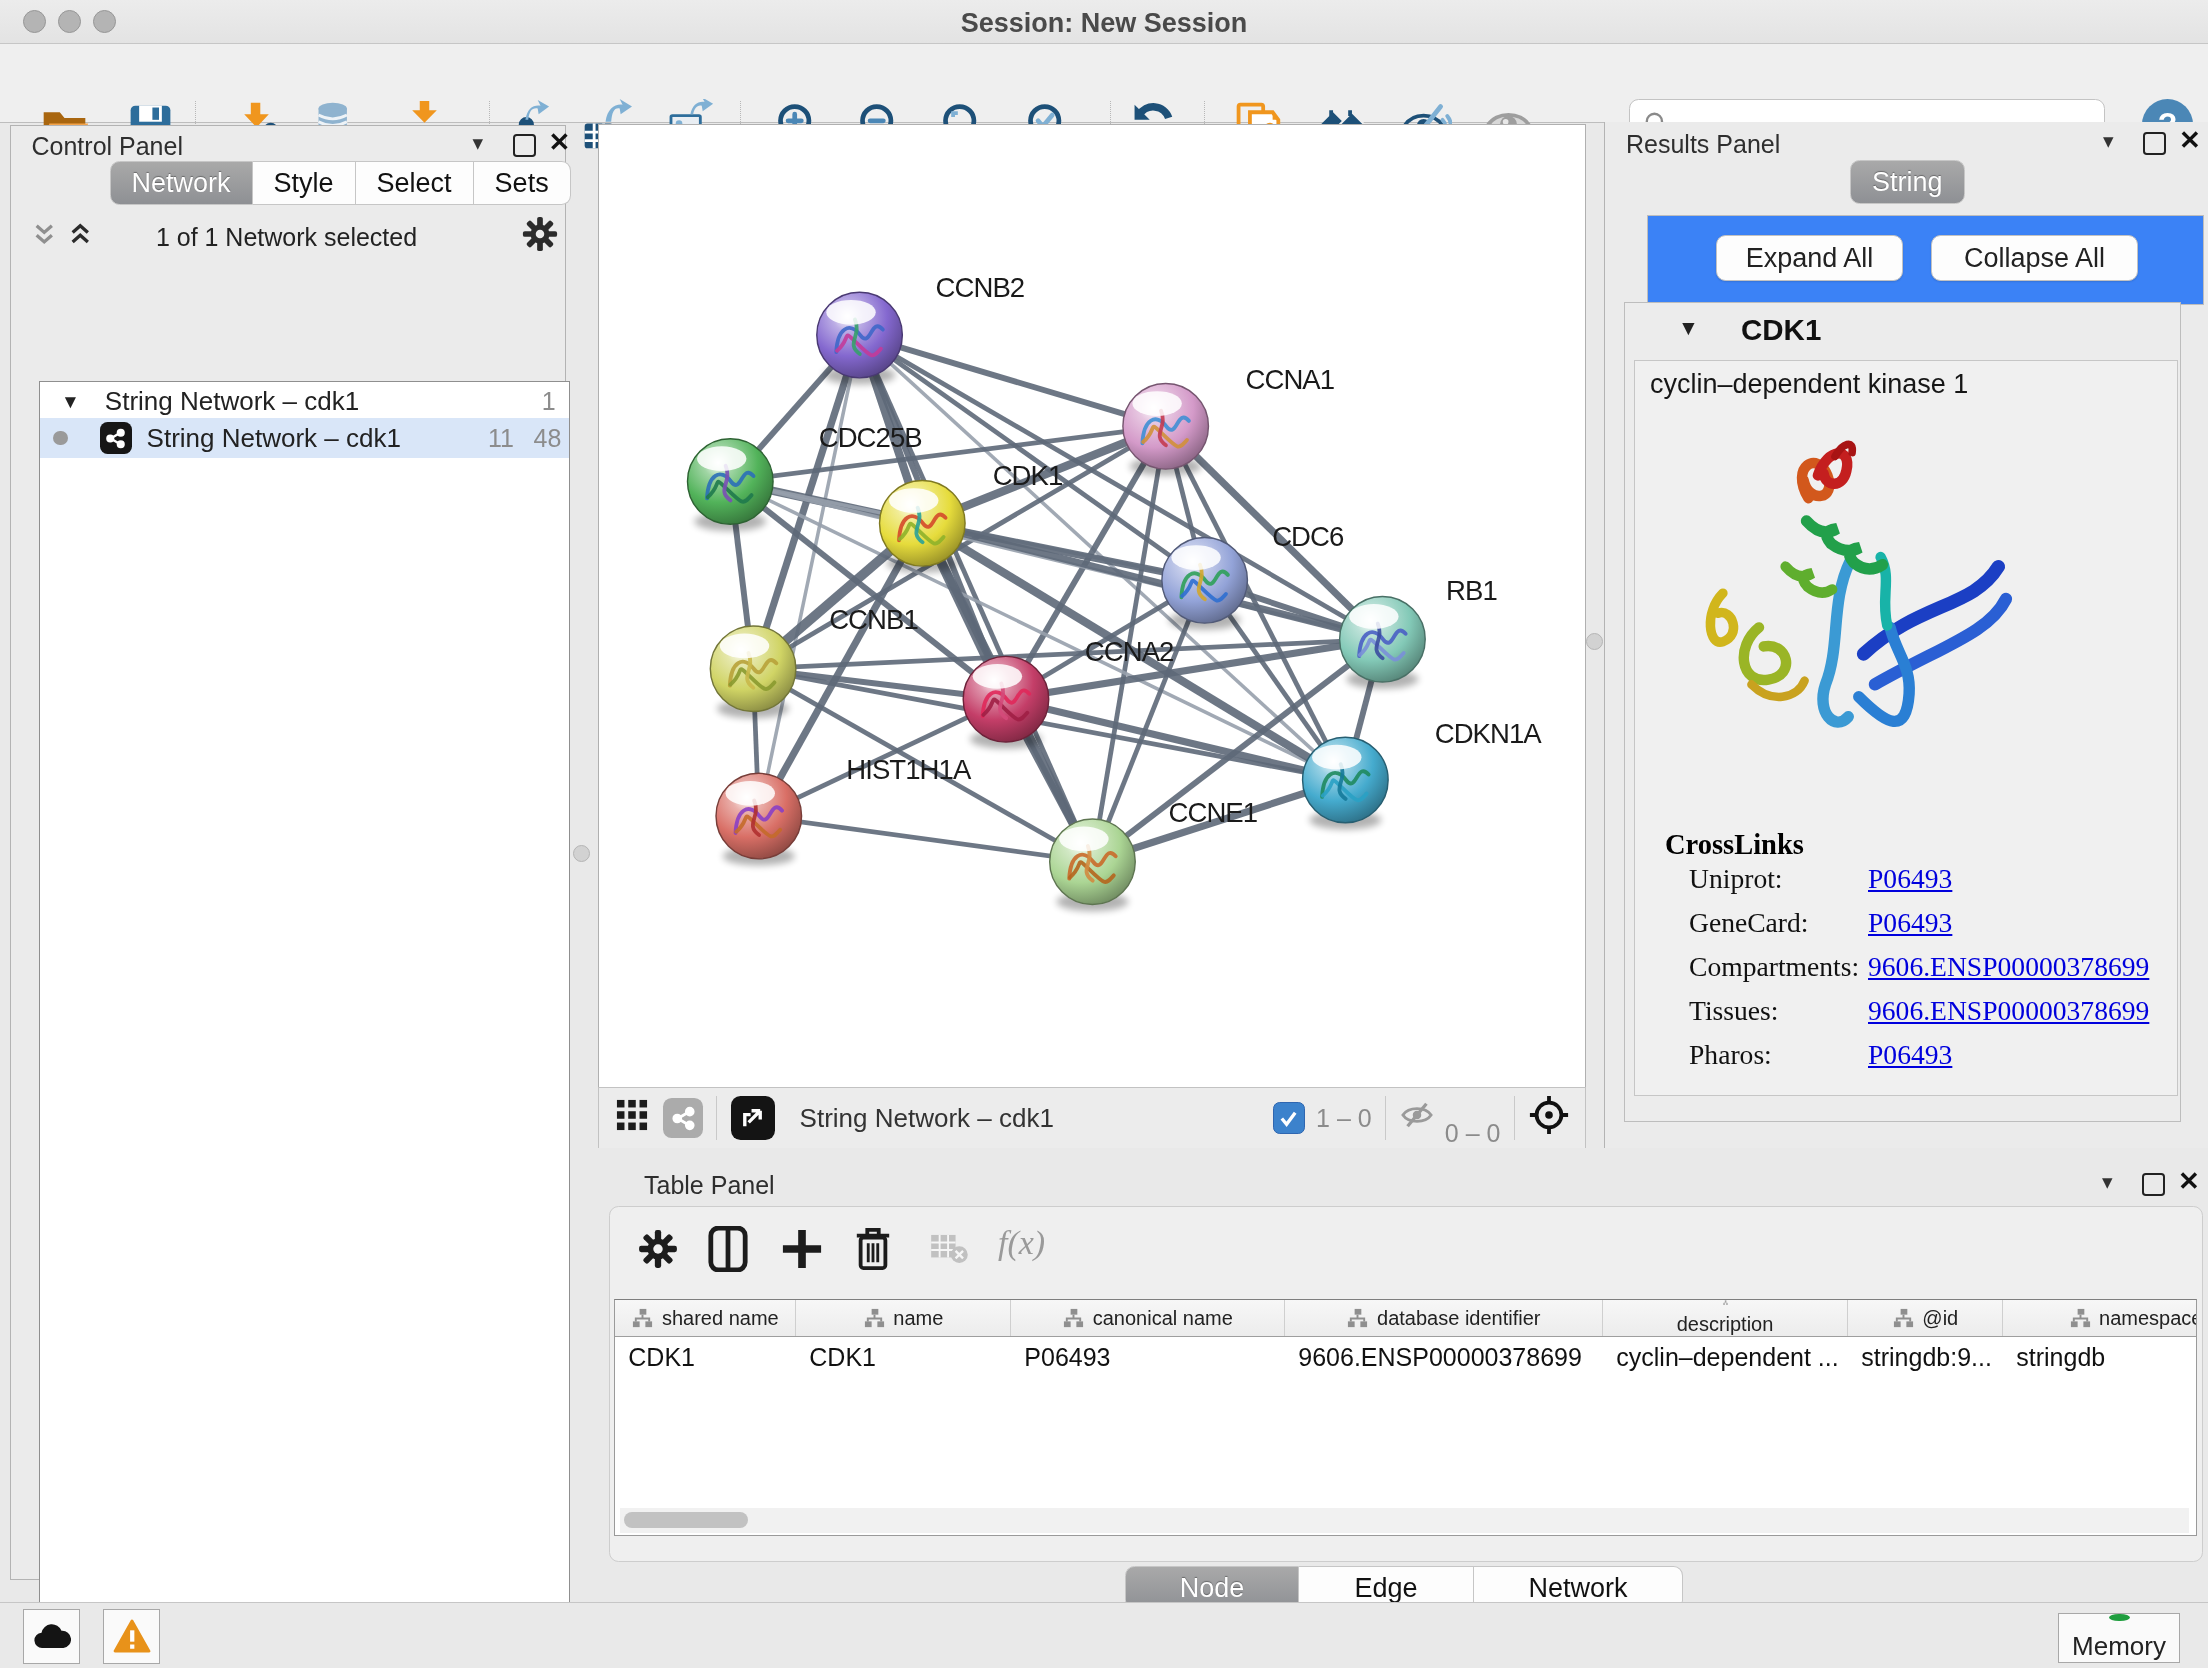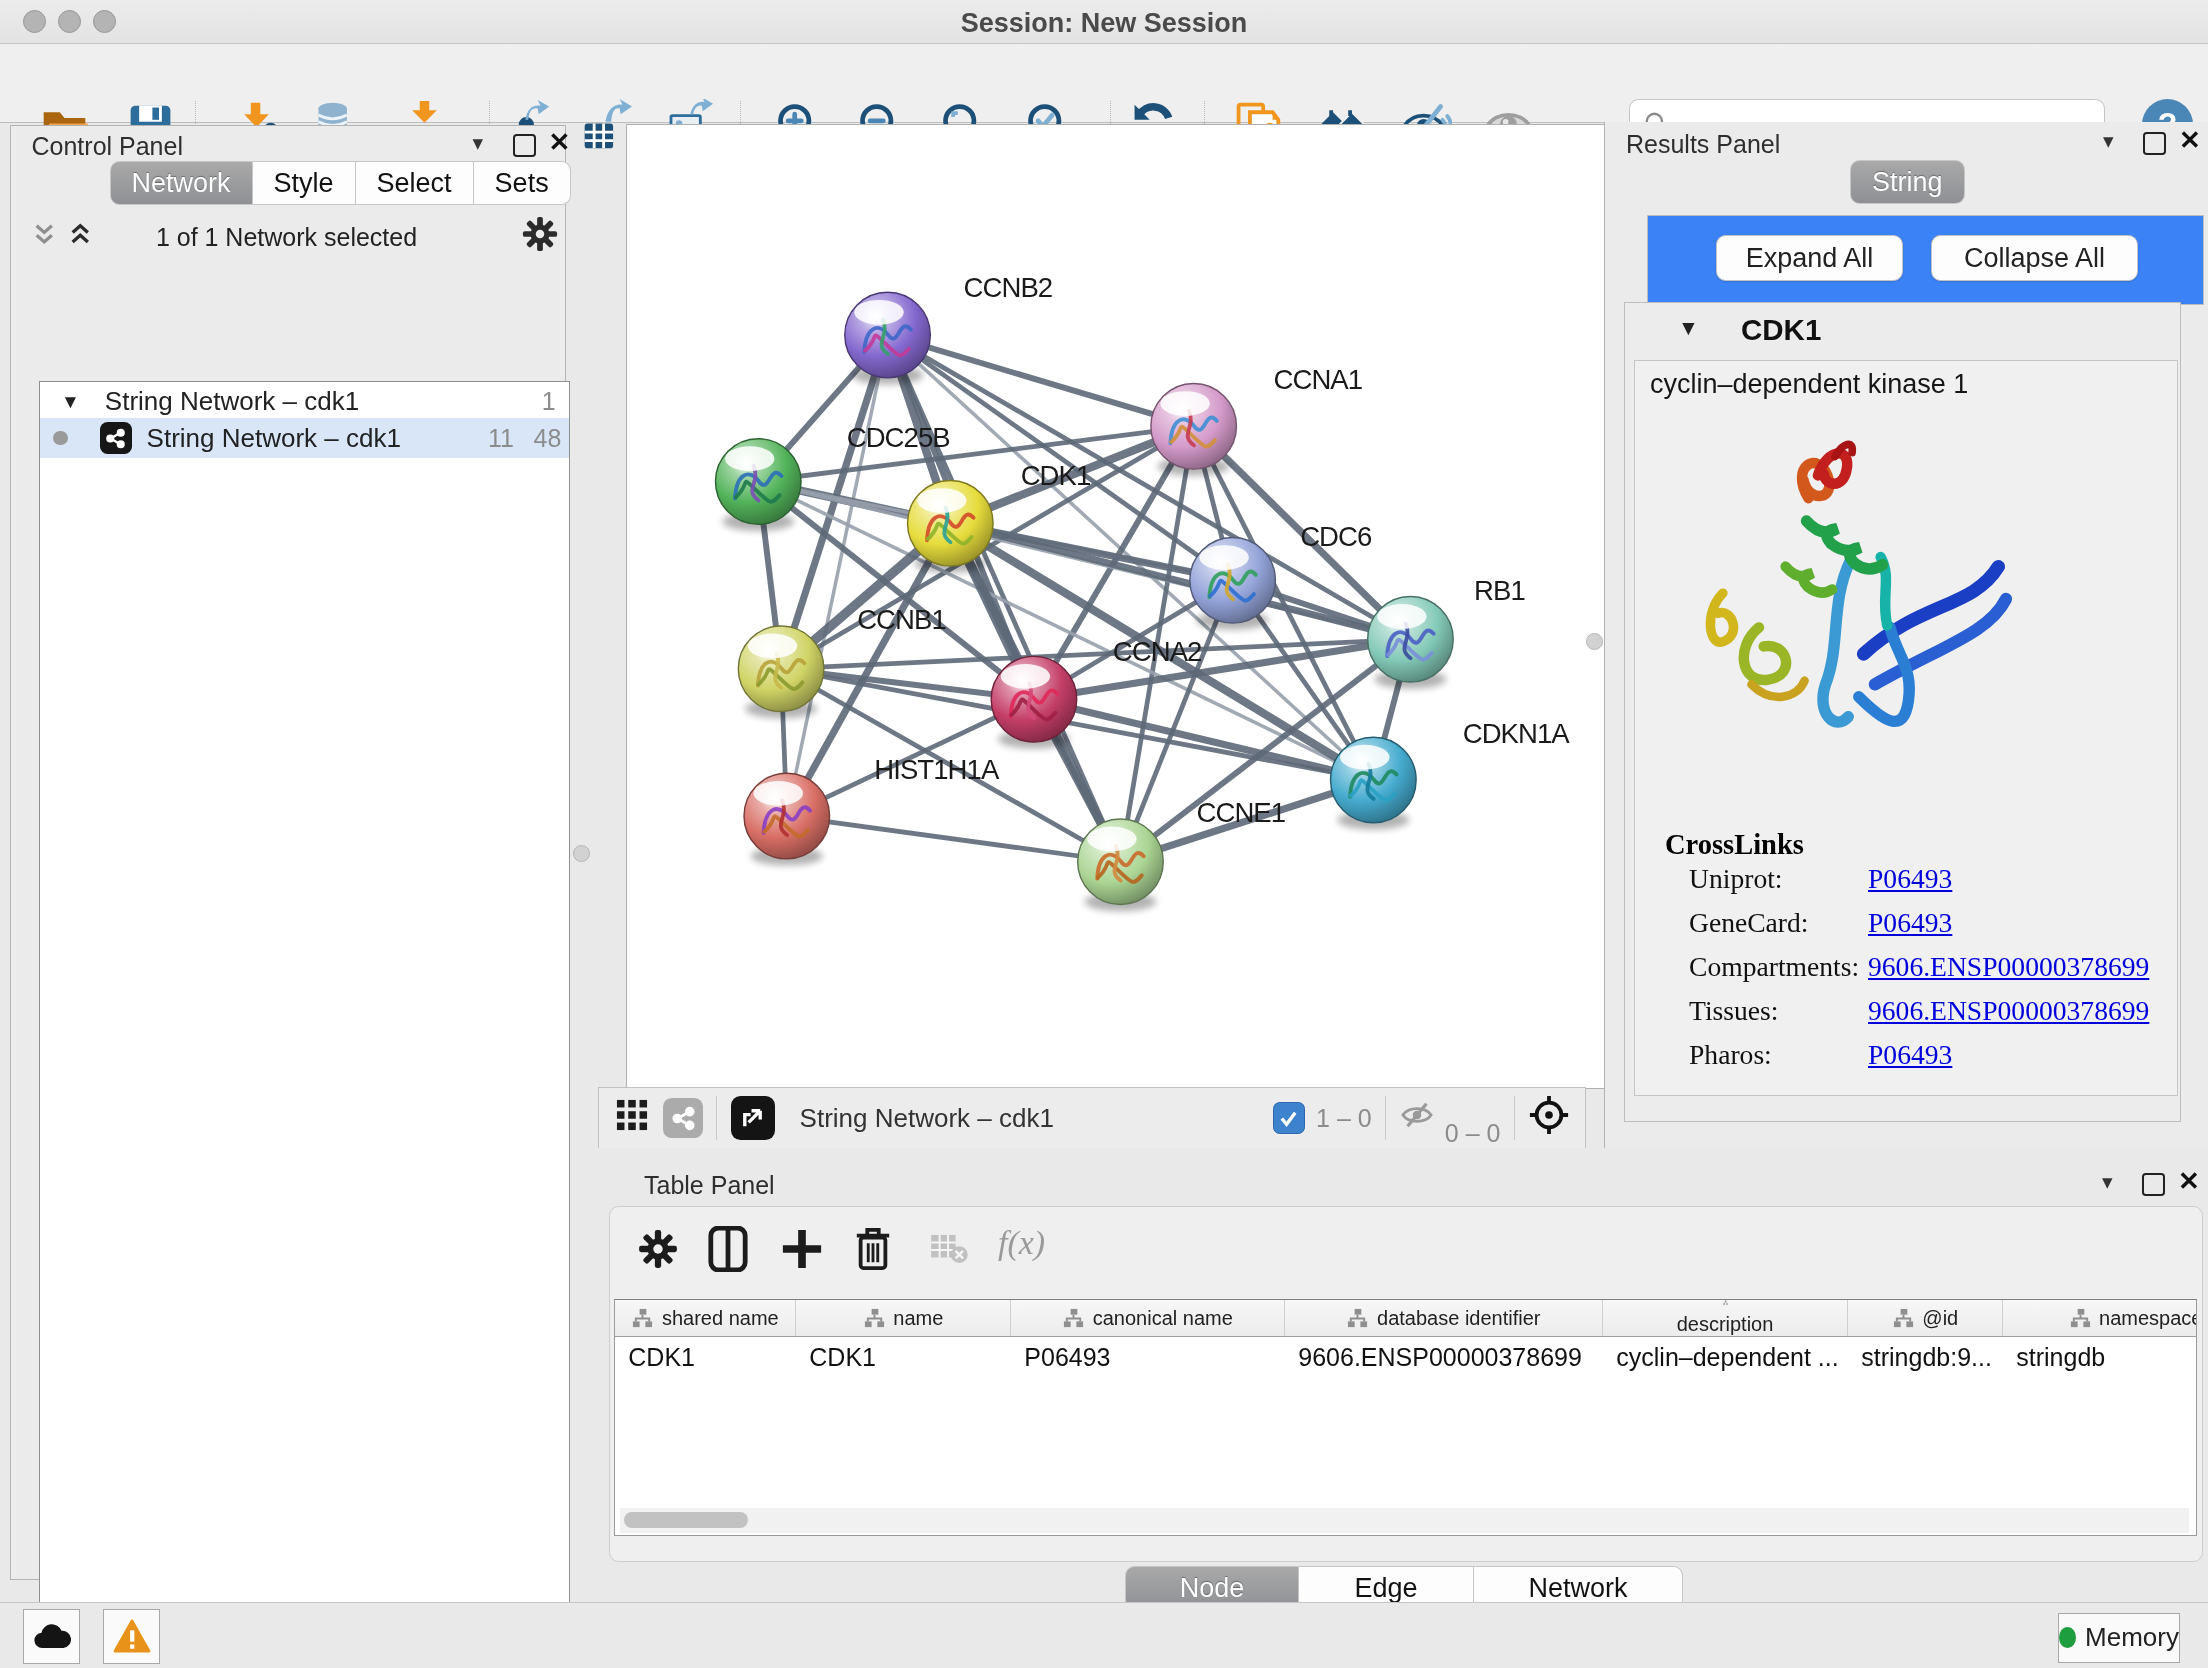--- a/index.html
+++ b/index.html
@@ -32,21 +32,21 @@
   .seg .tab:last-child{border-radius:0 9.5px 9.5px 0;}
   .seg .tab.sel{background:linear-gradient(#a9a9a9,#8e9094);color:#fff;text-shadow:0 -1px 1px rgba(0,0,0,.35);}
   
   .control-panel{left:9.5px;top:125px;width:554px;height:1453px;background:#ebebeb;border:1px solid #b3b3b3;}
   .tree-box{left:28.5px;top:255px;width:529px;height:1318px;background:#fff;border:1.9px solid #8f8f8f;}
   .tree-row{left:0;width:100%;height:36px;display:flex;align-items:center;font-size:26px;}
   .tree-row.sel{background:#d9e6f8;}
   .count{color:#8c8c8c;font-size:25px;text-align:right;}
   .sharesq{width:32px;height:32px;border-radius:7.6px;background:#161616;display:flex;align-items:center;justify-content:center;}
   
-  .netview{left:598px;top:124px;width:986px;height:963px;background:#fff;border:1px solid #b0b0b0;margin-left:28px;}
+  .netview{left:598px;top:124px;width:986px;height:963px;background:#fff;border:1px solid #b0b0b0;}
   .netbar{left:598px;top:1087px;width:986px;height:60px;background:#ececec;border:1px solid #c2c2c2;
           display:flex;align-items:center;font-size:26px;color:#333;}
   .nbsep{height:44px;border-left:1px solid #c9c9c9;margin:0 13.3px;}
   .gray-num{color:#8b8b8b;font-size:25px;}
   .gripdot{width:15px;height:15px;border-radius:50%;background:#d2d2d2;border:1px solid #b5b5b5;}
   
   .results-panel{left:1604px;top:122px;width:605px;height:1046px;background:#ebebeb;border-left:1px solid #b3b3b3;}
   .rbox1{left:1624px;top:215px;width:555px;height:88px;border:1px solid #bdbdbd;background:#3b82f6;margin-left:23px;}
   .rbtn{height:44px;background:#fdfdfd;border:1px solid #c2c2c2;border-radius:9.5px;font-size:27px;
         display:flex;align-items:center;justify-content:center;box-shadow:0 1px 1.9px rgba(0,0,0,.12);}
@@ -812,18 +812,18 @@
         <path d="M10 26a8 8 0 0 1-1-16 11 11 0 0 1 21-2 7 7 0 0 1 2 18z" fill="#141414"></path>
       </svg>
   </div>
   <div class="abs sq-btn" style="left:103px;top:5.7px;">
     <svg width="38" height="34" viewBox="0 0 40 36">
         <path d="M20 2 38 34H2z" fill="#e8921a" stroke="#e8921a" stroke-width="3" stroke-linejoin="round"></path>
         <rect x="18" y="12" width="4.5" height="12" fill="#fff"></rect>
         <rect x="18" y="27" width="4.5" height="4.5" fill="#fff"></rect>
       </svg>
   </div>
-  <div class="abs memory-btn" style="top:9.5px;left:2058px;">
+  <div class="abs memory-btn" style="top:9.5px;left:2058px;flex-direction:column;">
     <span class="memdot"></span>
     <span>Memory</span>
   </div>
 </div>
 
 
 </body></html>

